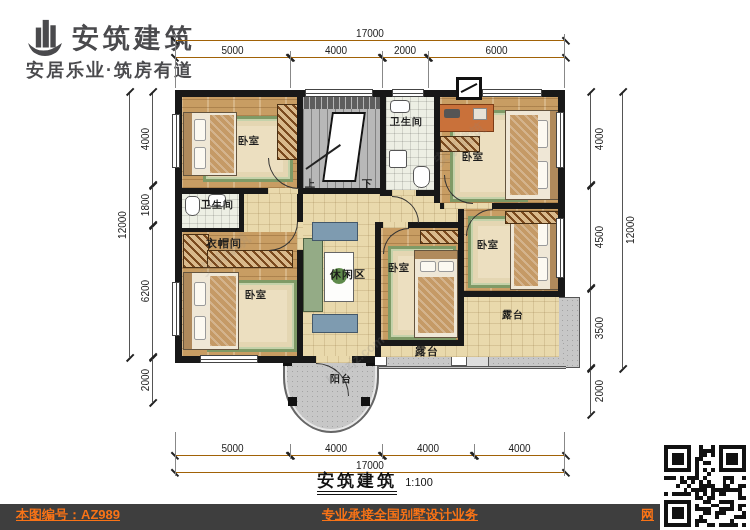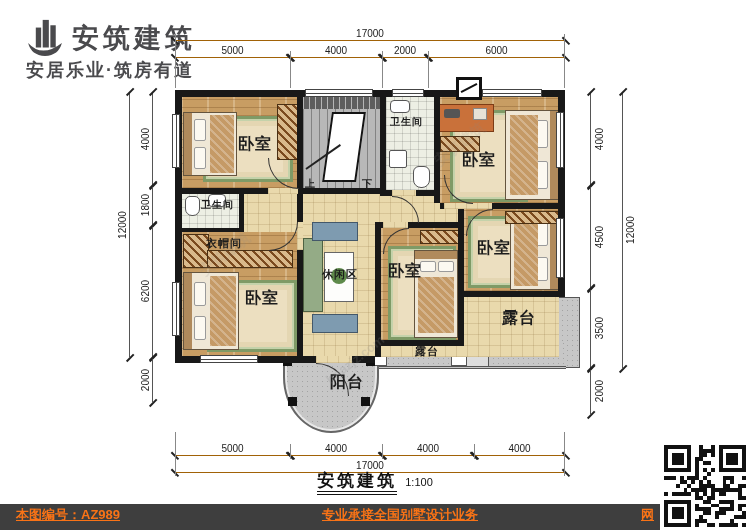--- a/index.html
+++ b/index.html
@@ -41,21 +41,21 @@
   .hb{position:absolute;background:#b08a5c;}
   .pw{position:absolute;background:#fcf9f1;border:1px solid #9a9a9a;border-radius:2px;}
   .bk{position:absolute;background:#c59a66;background-image:repeating-linear-gradient(45deg,rgba(255,255,255,.25) 0 2px,rgba(0,0,0,0) 2px 6px);}
   .hatch{position:absolute;z-index:22;background:repeating-linear-gradient(45deg,#7b4a1e 0 2px,#d9b98b 2px 6px);border:1px solid #4a3014;}
   .winH{position:absolute;height:8px;background:#fff;border:1px solid #444;box-sizing:border-box;z-index:50;}
   .winH::after{content:"";position:absolute;left:0;right:0;top:50%;height:1px;background:#444;}
   .winV{position:absolute;width:8px;background:#fff;border:1px solid #444;box-sizing:border-box;z-index:50;}
   .winV::after{content:"";position:absolute;top:0;bottom:0;left:50%;width:1px;background:#444;}
   .gap{position:absolute;z-index:45;}
   .arc{position:absolute;z-index:46;border-left:1px solid #333;border-bottom:1px solid #333;border-radius:0 0 0 100%;}
-  .rlabel{position:absolute;z-index:60;font-size:16px;font-weight:700;color:#1c1c1c;letter-spacing:1px;white-space:nowrap;}
+  .rlabel{position:absolute;z-index:60;font-size:10px;font-weight:700;color:#1c1c1c;letter-spacing:1px;white-space:nowrap;}
   .small{font-size:10px;}
   .fx{position:absolute;z-index:20;background:#fff;border:1px solid #555;}
   .wm{position:absolute;z-index:70;color:#8a8a8a;opacity:.14;font-weight:700;transform:rotate(-38deg);pointer-events:none;white-space:nowrap;}
   
   .ptitle{font-size:17px;font-weight:700;color:#111;letter-spacing:3px;border-bottom:4px double #111;padding-bottom:1px;}
   .pscale{font-size:11px;color:#111;margin-left:8px;}
   .footer{position:absolute;left:0;top:504px;width:750px;height:26px;background:#3e3e3e;z-index:80;}
   .footer span{position:absolute;top:2px;color:#f97316;font-size:13px;font-weight:600;white-space:nowrap;text-decoration:underline;}
   .qrbox{position:absolute;left:660px;top:442px;width:90px;height:88px;background:#fff;z-index:90;}
 </style>
@@ -278,21 +278,21 @@
 <div class="abs" style="left:456px;top:77px;width:20px;height:17px;background:#fff;border:3px solid #111;z-index:55;">
   <div class="abs" style="left:1px;top:7px;width:18px;height:2px;background:#111;transform:rotate(-28deg);"></div>
 </div>
 
 <div class="rlabel" style="left:238px;top:134px;">卧室</div>
 <div class="rlabel small" style="left:390px;top:115px;">卫生间</div>
 <div class="rlabel" style="left:462px;top:150px;">卧室</div>
 <div class="rlabel small" style="left:201px;top:198px;">卫生间</div>
 <div class="rlabel" style="left:206px;top:236px;font-size:11px;">衣帽间</div>
 <div class="rlabel" style="left:245px;top:288px;">卧室</div>
-<div class="rlabel" style="left:322px;top:267px;font-size:11px;">休闲区</div>
+<div class="rlabel" style="left:330px;top:267px;font-size:11px;">休闲区</div>
 <div class="rlabel" style="left:388px;top:261px;">卧室</div>
 <div class="rlabel" style="left:477px;top:238px;">卧室</div>
 <div class="rlabel" style="left:502px;top:308px;">露台</div>
 <div class="rlabel" style="left:415px;top:344px;font-size:11px;">露台</div>
 <div class="rlabel" style="left:330px;top:372px;">阳台</div>
 <div class="rlabel small" style="left:305px;top:177px;z-index:61;">上</div>
 <div class="rlabel small" style="left:362px;top:177px;z-index:61;">下</div>
 
 <div class="wm" style="left:195px;top:245px;font-size:15px;">安筑建筑</div>
 <div class="wm" style="left:430px;top:135px;font-size:15px;">安筑建筑</div>

